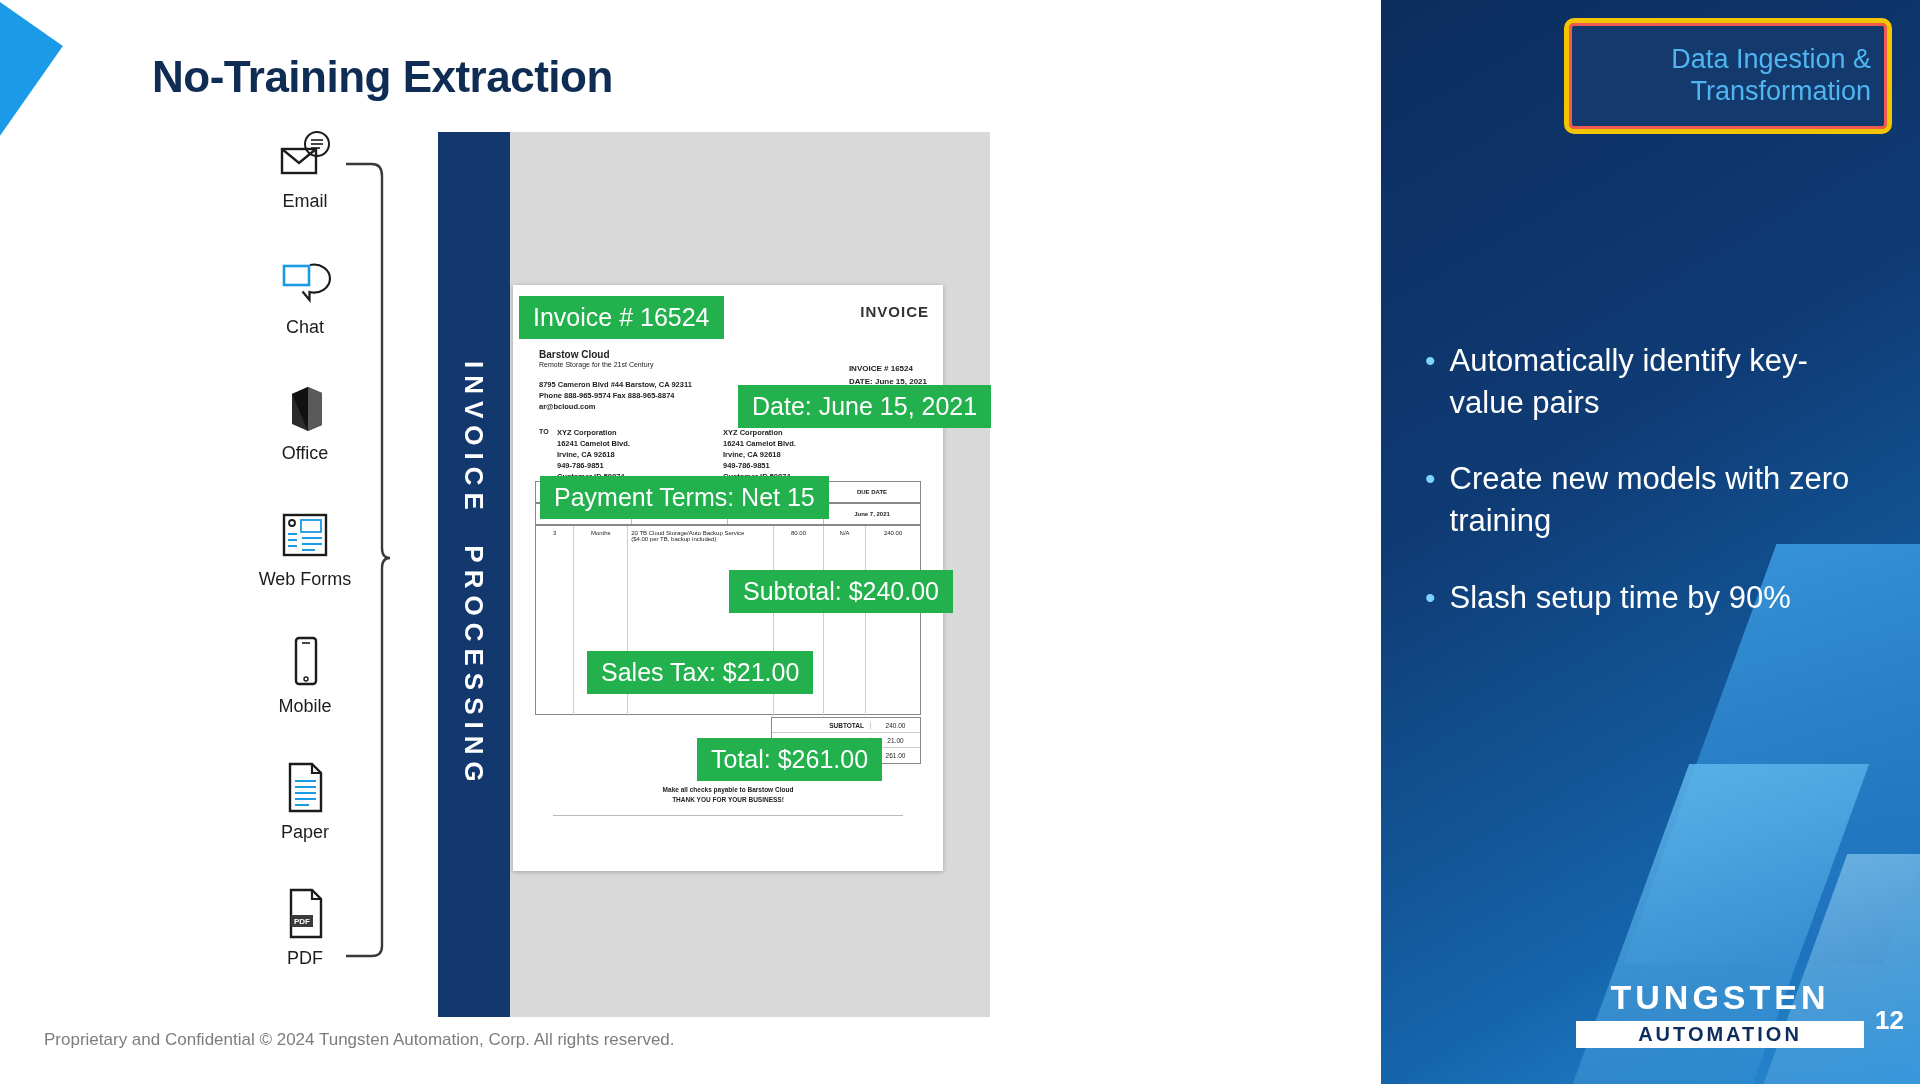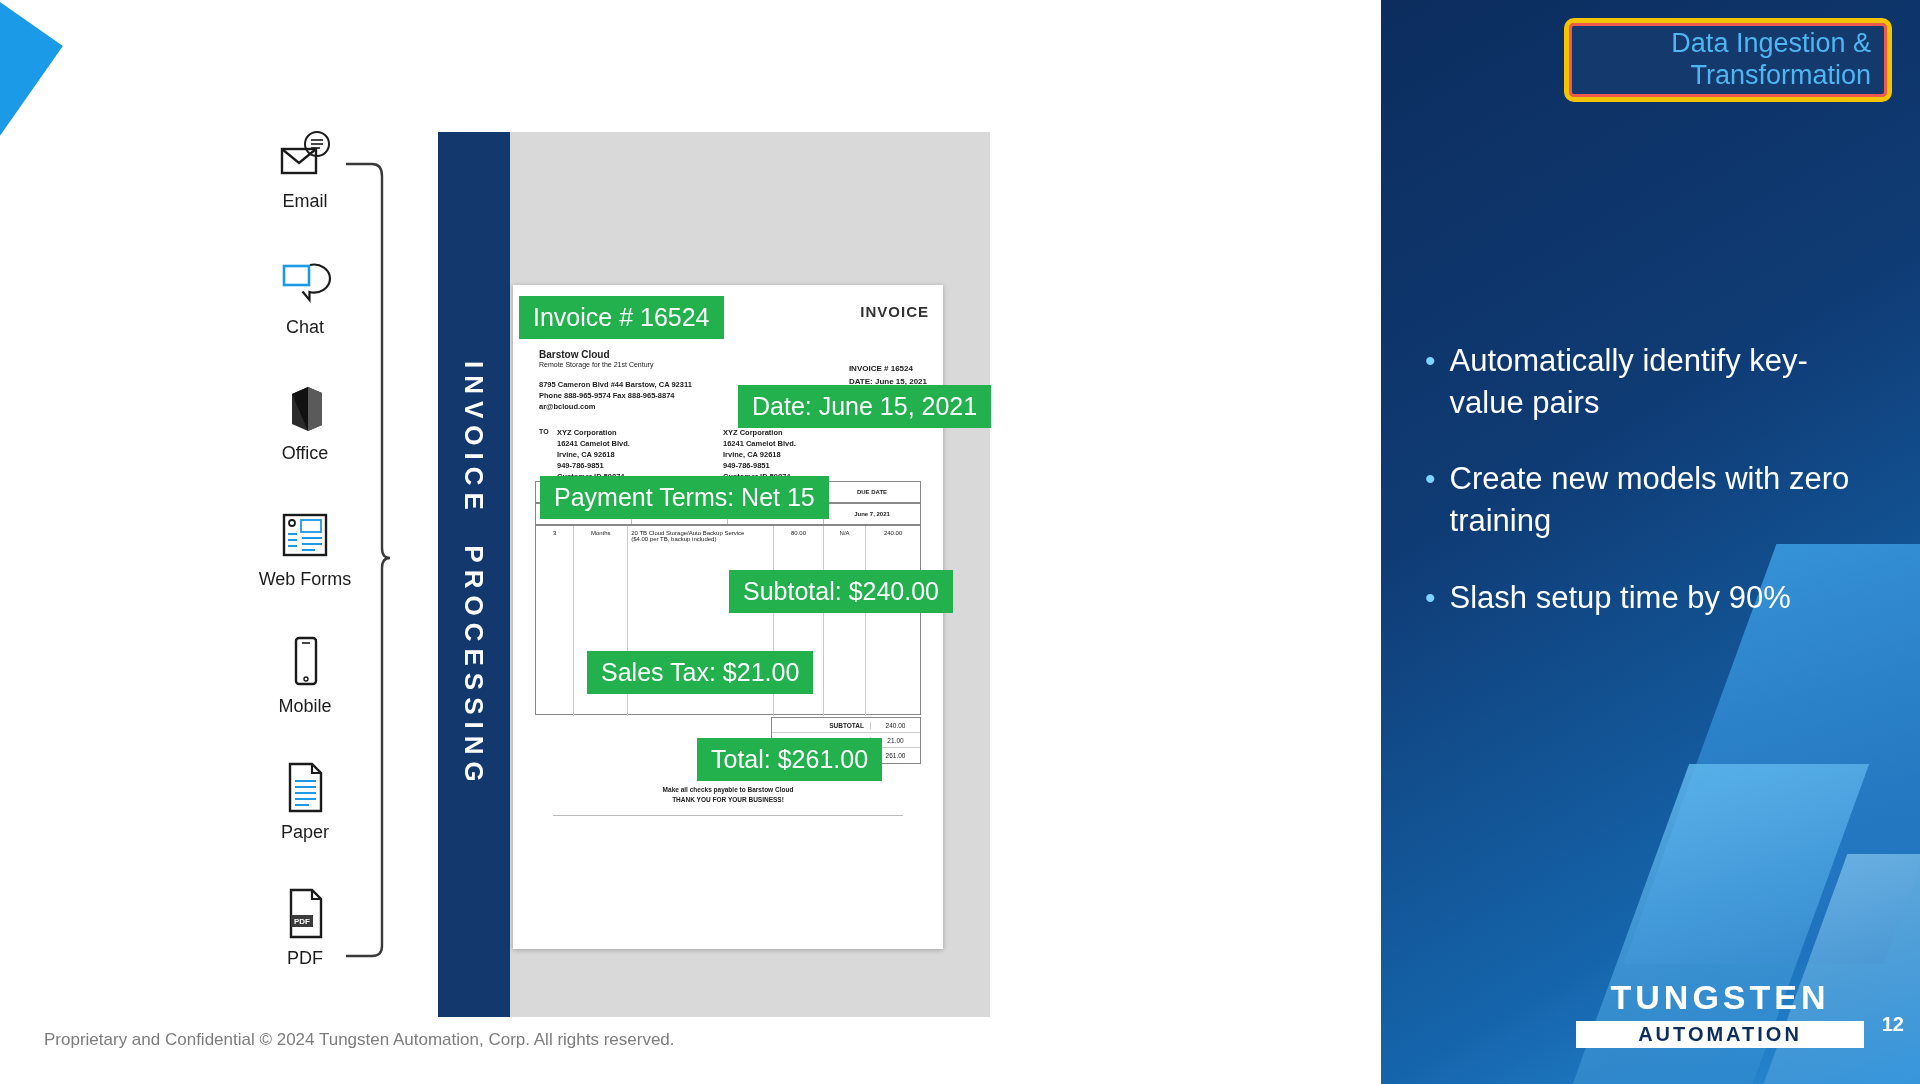--- a/index.html
+++ b/index.html
@@ -48,21 +48,21 @@
   .panel-shape-c {
     position: absolute; right: -80px; bottom: -30px;
     width: 200px; height: 260px;
     background: linear-gradient(160deg, rgba(150,214,248,0.6), rgba(60,150,220,0.2));
     transform: skewX(-20deg);
   }
 
   
   .topic-badge {
     position: absolute; right: 28px; top: 18px;
-    width: 328px; height: 84px;
+    width: 328px; height: 116px;
     border-radius: 10px;
     background: #143a6d;
     border: 5px solid #f4c400;
     box-shadow: 0 0 0 3px #ef5a4c inset;
     display: flex; align-items: center; justify-content: flex-end;
     padding: 6px 16px 6px 10px;
   }
   .topic-badge-text {
     color: #4fb6f2;
     font-size: 27px;
@@ -118,21 +118,21 @@
     color: #ffffff; font-size: 26px; font-weight: bold;
     writing-mode: vertical-rl;
     letter-spacing: 7px;
     line-height: 1;
     white-space: pre;
   }
 
   
   .doc {
     position: absolute; left: 513px; top: 285px;
-    width: 430px; height: 664px;
+    width: 430px; height: 586px;
     background: #ffffff;
     box-shadow: 0 1px 5px rgba(0,0,0,0.25);
     font-family: "Liberation Sans", sans-serif;
     color: #222;
     overflow: hidden;
   }
   .doc-head { position: absolute; right: 14px; top: 18px; font-size: 15px; font-weight: bold; letter-spacing: 1px; color: #333; }
   .doc-logo { position: absolute; left: 26px; top: 30px; width: 56px; height: 26px; }
   .doc-company { position: absolute; left: 26px; top: 64px; font-size: 10px; font-weight: bold; }
   .doc-tag { position: absolute; left: 26px; top: 76px; font-size: 7px; }
@@ -202,21 +202,21 @@
     display: flex; flex-direction: column; align-items: center; justify-content: center;
   }
   .logo-top { color: #ffffff; font-size: 34px; font-weight: bold; letter-spacing: 4px; }
   .logo-bottom {
     margin-top: 4px; background: #ffffff; color: #0c2d5e;
     font-size: 20px; font-weight: bold; letter-spacing: 3px;
     padding: 2px 12px; width: 100%; text-align: center;
   }
   .page-num {
     position: absolute; right: 16px; bottom: 48px;
-    color: #ffffff; font-size: 20px; font-weight: bold;
+    color: #ffffff; font-size: 26px; font-weight: bold;
   }
   .divider-v {
     position: absolute; left: 1379px; top: 0; width: 2px; height: 1084px; background: #ffffff;
   }
 </style>
 </head>
 <body>
 
 <div class="slide">
 
@@ -229,20 +229,21 @@
     <div class="panel-shape-a"></div>
     <div class="panel-shape-b"></div>
     <div class="panel-shape-c"></div>
   </div>
   <div class="divider-v"></div>
 
   <div class="topic-badge">
     <div class="topic-badge-text">Data Ingestion &amp; Transformation</div>
   </div>
 
+  <div class="slide-title">No-Training Extraction</div>
 
   <div class="channels">
 
     <div class="channel">
       <div class="channel-ico">
         <svg width="58" height="52" viewBox="0 0 58 52">
           <circle cx="41" cy="13" r="12" fill="none" stroke="#1b1b1b" stroke-width="2"></circle>
           <line x1="35" y1="9" x2="47" y2="9" stroke="#1b1b1b" stroke-width="1.6"></line>
           <line x1="35" y1="13" x2="47" y2="13" stroke="#1b1b1b" stroke-width="1.6"></line>
           <line x1="35" y1="17" x2="44" y2="17" stroke="#1b1b1b" stroke-width="1.6"></line>

